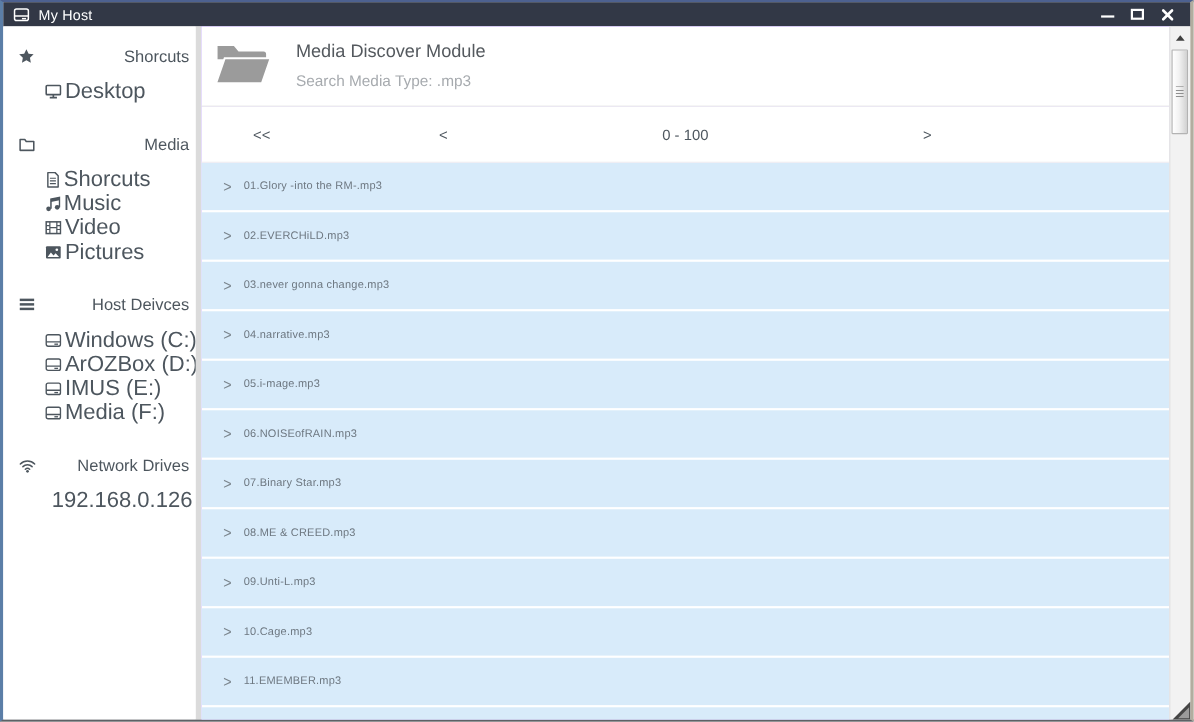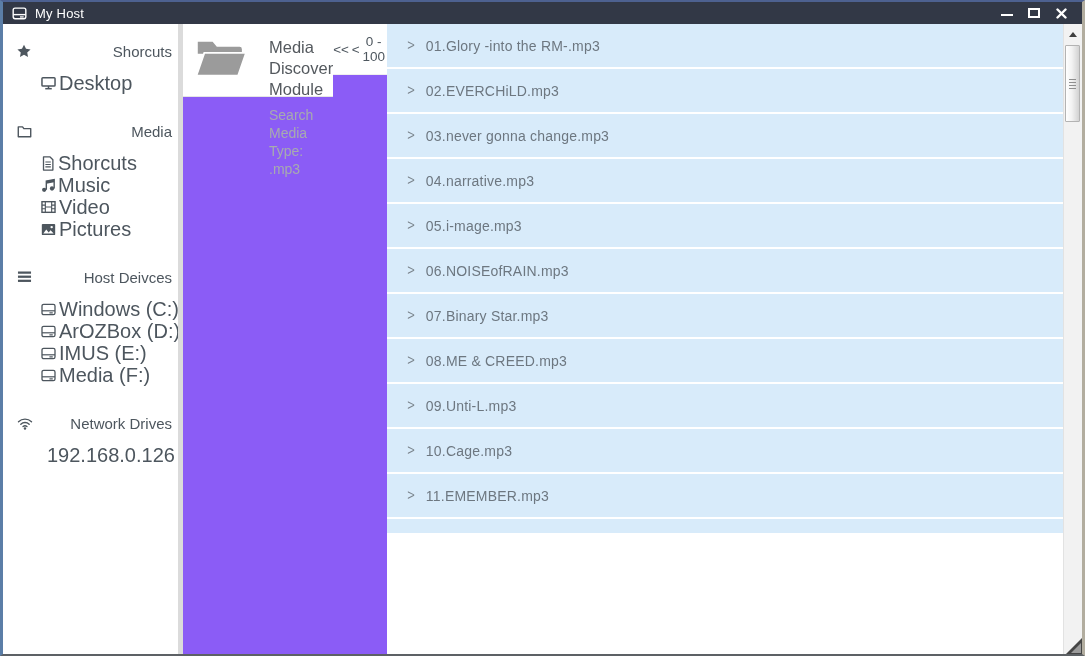--- a/index.html
+++ b/index.html
@@ -27,21 +27,21 @@
   .ctl{display:flex;align-items:center;justify-content:center;width:14px;height:14px;cursor:pointer;}
   .ctl-min i{display:block;width:12px;height:2px;background:#fff;margin-top:4px;}
   .ctl-max i{display:block;width:8px;height:6px;border:2px solid #fff;}
   
   .app{flex:1;display:flex;min-height:0;}
   .sidebar{
     flex:0 0 175px;width:175px;background:#fff;box-sizing:border-box;
     padding:16px 6px 0 14px;overflow:hidden;color:#4d565e;
   }
   .gutter{flex:0 0 5px;background:#dbdbdb;}
-  .main{flex:1;min-width:0;display:flex;flex-direction:row;background:#8b5cf6;}
+  .main{flex:1;min-width:0;display:flex;flex-direction:column;background:#8b5cf6;}
   .scrollcol{flex:0 0 18px;position:relative;background:#f2f2f2;border-left:1px solid #e2e2e2;}
   
   .section{margin-top:26px;}
   .section:first-child{margin-top:0;}
   .section-header{display:flex;align-items:center;height:22px;font-size:15px;gap:7px;justify-content:space-between;}
   .section-items{margin-top:10px;margin-left:24px;}
   .side-item{display:flex;align-items:center;height:22px;font-size:20px;gap:3px;cursor:pointer;white-space:nowrap;}
   .icon{display:inline-flex;align-items:center;justify-content:center;flex:0 0 auto;}
   .dot{width:9px;height:9px;border-radius:50%;background:#6abf69;margin-right:3px;}
   
@@ -63,21 +63,21 @@
   .pg-prev,.pg-range,.pg-next{flex:0 0 25%;}
   .pg-range{cursor:default;}
   .pg-spacer{flex:1;}
   
   .list{flex:1;overflow:hidden;background:#fff;}
   .row{
     height:43px;margin-bottom:2px;background:#d8ebfa;
     display:flex;align-items:center;padding-left:20px;cursor:pointer;
   }
   .chev{color:#7b858d;font-size:13px;margin-right:11px;transform:scaleY(1.1);}
-  .fname{color:#6d7780;font-size:14px;letter-spacing:.2px;}
+  .fname{color:#6d7780;font-size:10px;letter-spacing:.2px;}
   .row-partial{height:14px;margin-bottom:0;}
   
   .sb-up{height:20px;display:flex;align-items:center;justify-content:center;cursor:pointer;}
   .tri-up{width:0;height:0;border-left:4px solid transparent;border-right:4px solid transparent;border-bottom:5px solid #3f3f3f;}
   .sb-thumb{
     position:absolute;top:21px;left:1px;right:2px;height:75px;cursor:pointer;
     background:linear-gradient(90deg,#ffffff 0%,#f2f2f2 45%,#d2d2d2 100%);
     border:1px solid #b3b3b3;border-radius:1px;
   }
   .sb-grip{

